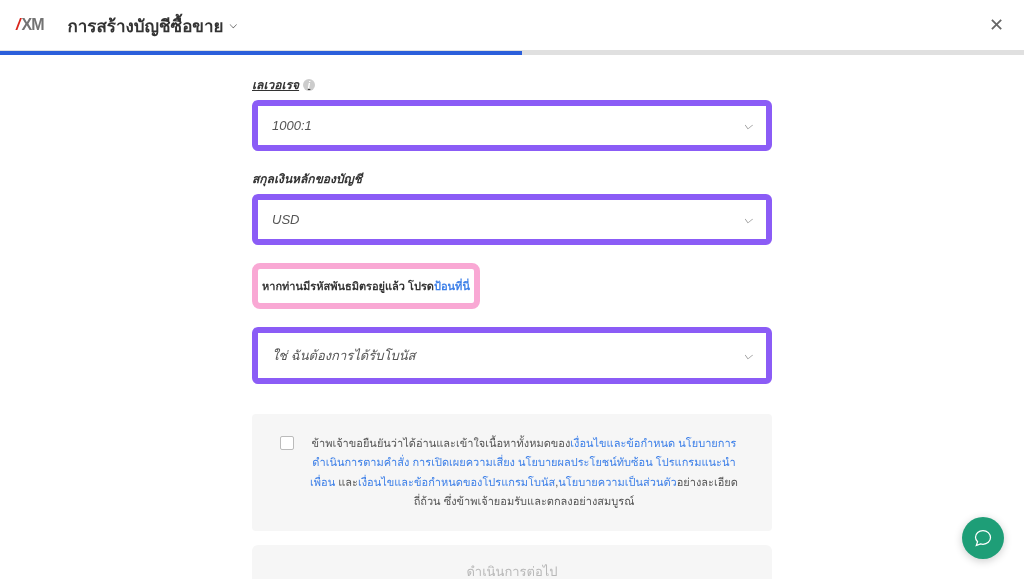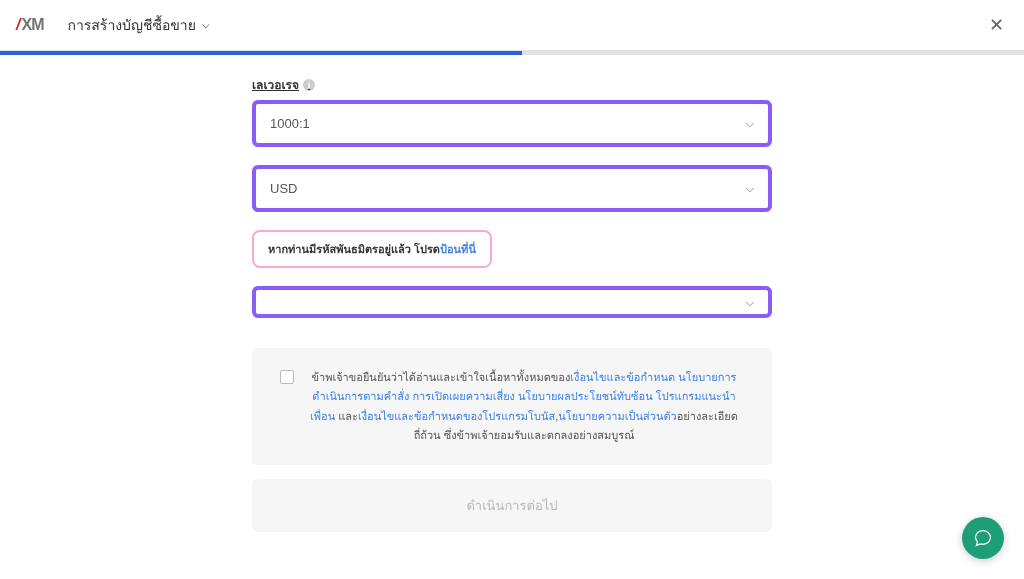--- a/index.html
+++ b/index.html
@@ -4,38 +4,38 @@
   <style>
     * { margin: 0; padding: 0; box-sizing: border-box; }
     body { font-family: Arial, sans-serif; background: #fff; color: #333; font-size: 13px; }
     
     .header { display: flex; align-items: center; justify-content: space-between; padding: 10px 16px; border-bottom: 1px solid #e0e0e0; }
     .header-left { display: flex; align-items: center; gap: 24px; }
     .logo { font-weight: bold; font-size: 16px; display: flex; align-items: center; }
     .logo-slash { color: #d9261c; font-style: italic; font-weight: bold; margin-right: 1px; }
     .logo-text { color: #737373; letter-spacing: -1px; }
     .page-title-wrap { display: flex; align-items: center; gap: 6px; cursor: pointer; }
-    .page-title { font-size: 14px; color: #333; font-weight: 400; }
+    .page-title { font-size: 17px; color: #333; font-weight: 700; }
     .chevron { font-size: 10px; color: #333; }
     .close-btn { cursor: pointer; font-size: 18px; color: #666; padding: 4px; }
     
     .progress-bar { height: 4px; background: #e0e0e0; position: relative; }
     .progress-fill { height: 100%; background: #2b5fdb; width: 51%; }
     
     .main { max-width: 560px; margin: 20px auto 0; padding: 0 20px; }
     
-    .field-group { margin-bottom: 18px; }
+    .field-group { margin-bottom: 18px; font-style: italic; }
     .field-label { font-size: 12px; font-weight: bold; color: #333; margin-bottom: 6px; text-decoration: underline; display: inline-flex; align-items: center; gap: 4px; }
     .field-label-plain { font-size: 12px; font-weight: bold; color: #333; margin-bottom: 6px; }
     .info-icon { width: 12px; height: 12px; border-radius: 50%; background: #ccc; color: #fff; display: inline-flex; align-items: center; justify-content: center; font-size: 9px; font-weight: bold; }
     
-    .select-box { width: 100%; padding: 12px 36px 12px 14px; border: 4px solid #8b5cf6; border-radius: 6px; font-size: 13px; color: #555; background: #fff; cursor: pointer; position: relative; display: flex; align-items: center; justify-content: space-between; }
+    .select-box { width: 100%; padding: 12px 36px 12px 14px; border: 6px solid #8b5cf6; border-radius: 6px; font-size: 13px; color: #555; background: #fff; cursor: pointer; position: relative; display: flex; align-items: center; justify-content: space-between; }
     .select-chevron { color: #888; font-size: 11px; position: absolute; right: 14px; }
     
-    .partner-code-box { display: inline-block; border: 2px solid #f9a8d4; border-radius: 8px; padding: 8px 14px; font-size: 11px; font-weight: bold; color: #333; margin-bottom: 18px; }
+    .partner-code-box { display: inline-block; border: 6px solid #f9a8d4; border-radius: 8px; padding: 8px 4px; font-size: 11px; font-weight: bold; color: #333; margin-bottom: 18px; }
     .partner-code-link { color: #3c7fe8; cursor: pointer; }
     
     .agreement-box { background: #f6f6f6; padding: 20px 28px; border-radius: 4px; margin-top: 30px; }
     .agreement-row { display: flex; align-items: flex-start; gap: 10px; }
     .checkbox { width: 14px; height: 14px; border: 1px solid #bbb; border-radius: 2px; background: #fff; flex-shrink: 0; margin-top: 2px; cursor: pointer; }
     .agreement-text { font-size: 11px; line-height: 1.75; color: #555; text-align: center; }
     .agreement-text .link { color: #3c7fe8; cursor: pointer; }
     
     .continue-btn { width: 100%; padding: 16px; background: #f6f6f6; color: #b8b8b8; border: none; border-radius: 6px; font-size: 13px; margin-top: 14px; cursor: pointer; }
     
@@ -69,32 +69,34 @@
       <span>เลเวอเรจ</span>
       <span class="info-icon">i</span>
     </div>
     <div class="select-box">
       <span>1000:1</span>
       <span class="select-chevron">⌵</span>
     </div>
   </div>
 
   <div class="field-group">
+    <div class="field-label-plain">สกุลเงินหลักของบัญชี</div>
     <div class="select-box">
       <span>USD</span>
       <span class="select-chevron">⌵</span>
     </div>
   </div>
 
   <div class="partner-code-box">
     <span>หากท่านมีรหัสพันธมิตรอยู่แล้ว โปรด</span><span class="partner-code-link">ป้อนที่นี่</span>
   </div>
 
   <div class="field-group">
     <div class="select-box">
+      <span>ใช่ ฉันต้องการได้รับโบนัส</span>
       <span class="select-chevron">⌵</span>
     </div>
   </div>
 
   <div class="agreement-box">
     <div class="agreement-row">
       <div class="checkbox"></div>
       <div class="agreement-text">
         <span>ข้าพเจ้าขอยืนยันว่าได้อ่านและเข้าใจเนื้อหาทั้งหมดของ</span><span class="link">เงื่อนไขและข้อกำหนด</span><span> </span><span class="link">นโยบายการดำเนินการตามคำสั่ง</span><span> </span><span class="link">การเปิดเผยความเสี่ยง</span><span> </span><span class="link">นโยบายผลประโยชน์ทับซ้อน</span><span> </span><span class="link">โปรแกรมแนะนำเพื่อน</span><span> และ</span><span class="link">เงื่อนไขและข้อกำหนดของโปรแกรมโบนัส</span><span>,</span><span class="link">นโยบายความเป็นส่วนตัว</span><span>อย่างละเอียดถี่ถ้วน ซึ่งข้าพเจ้ายอมรับและตกลงอย่างสมบูรณ์</span>
       </div>

